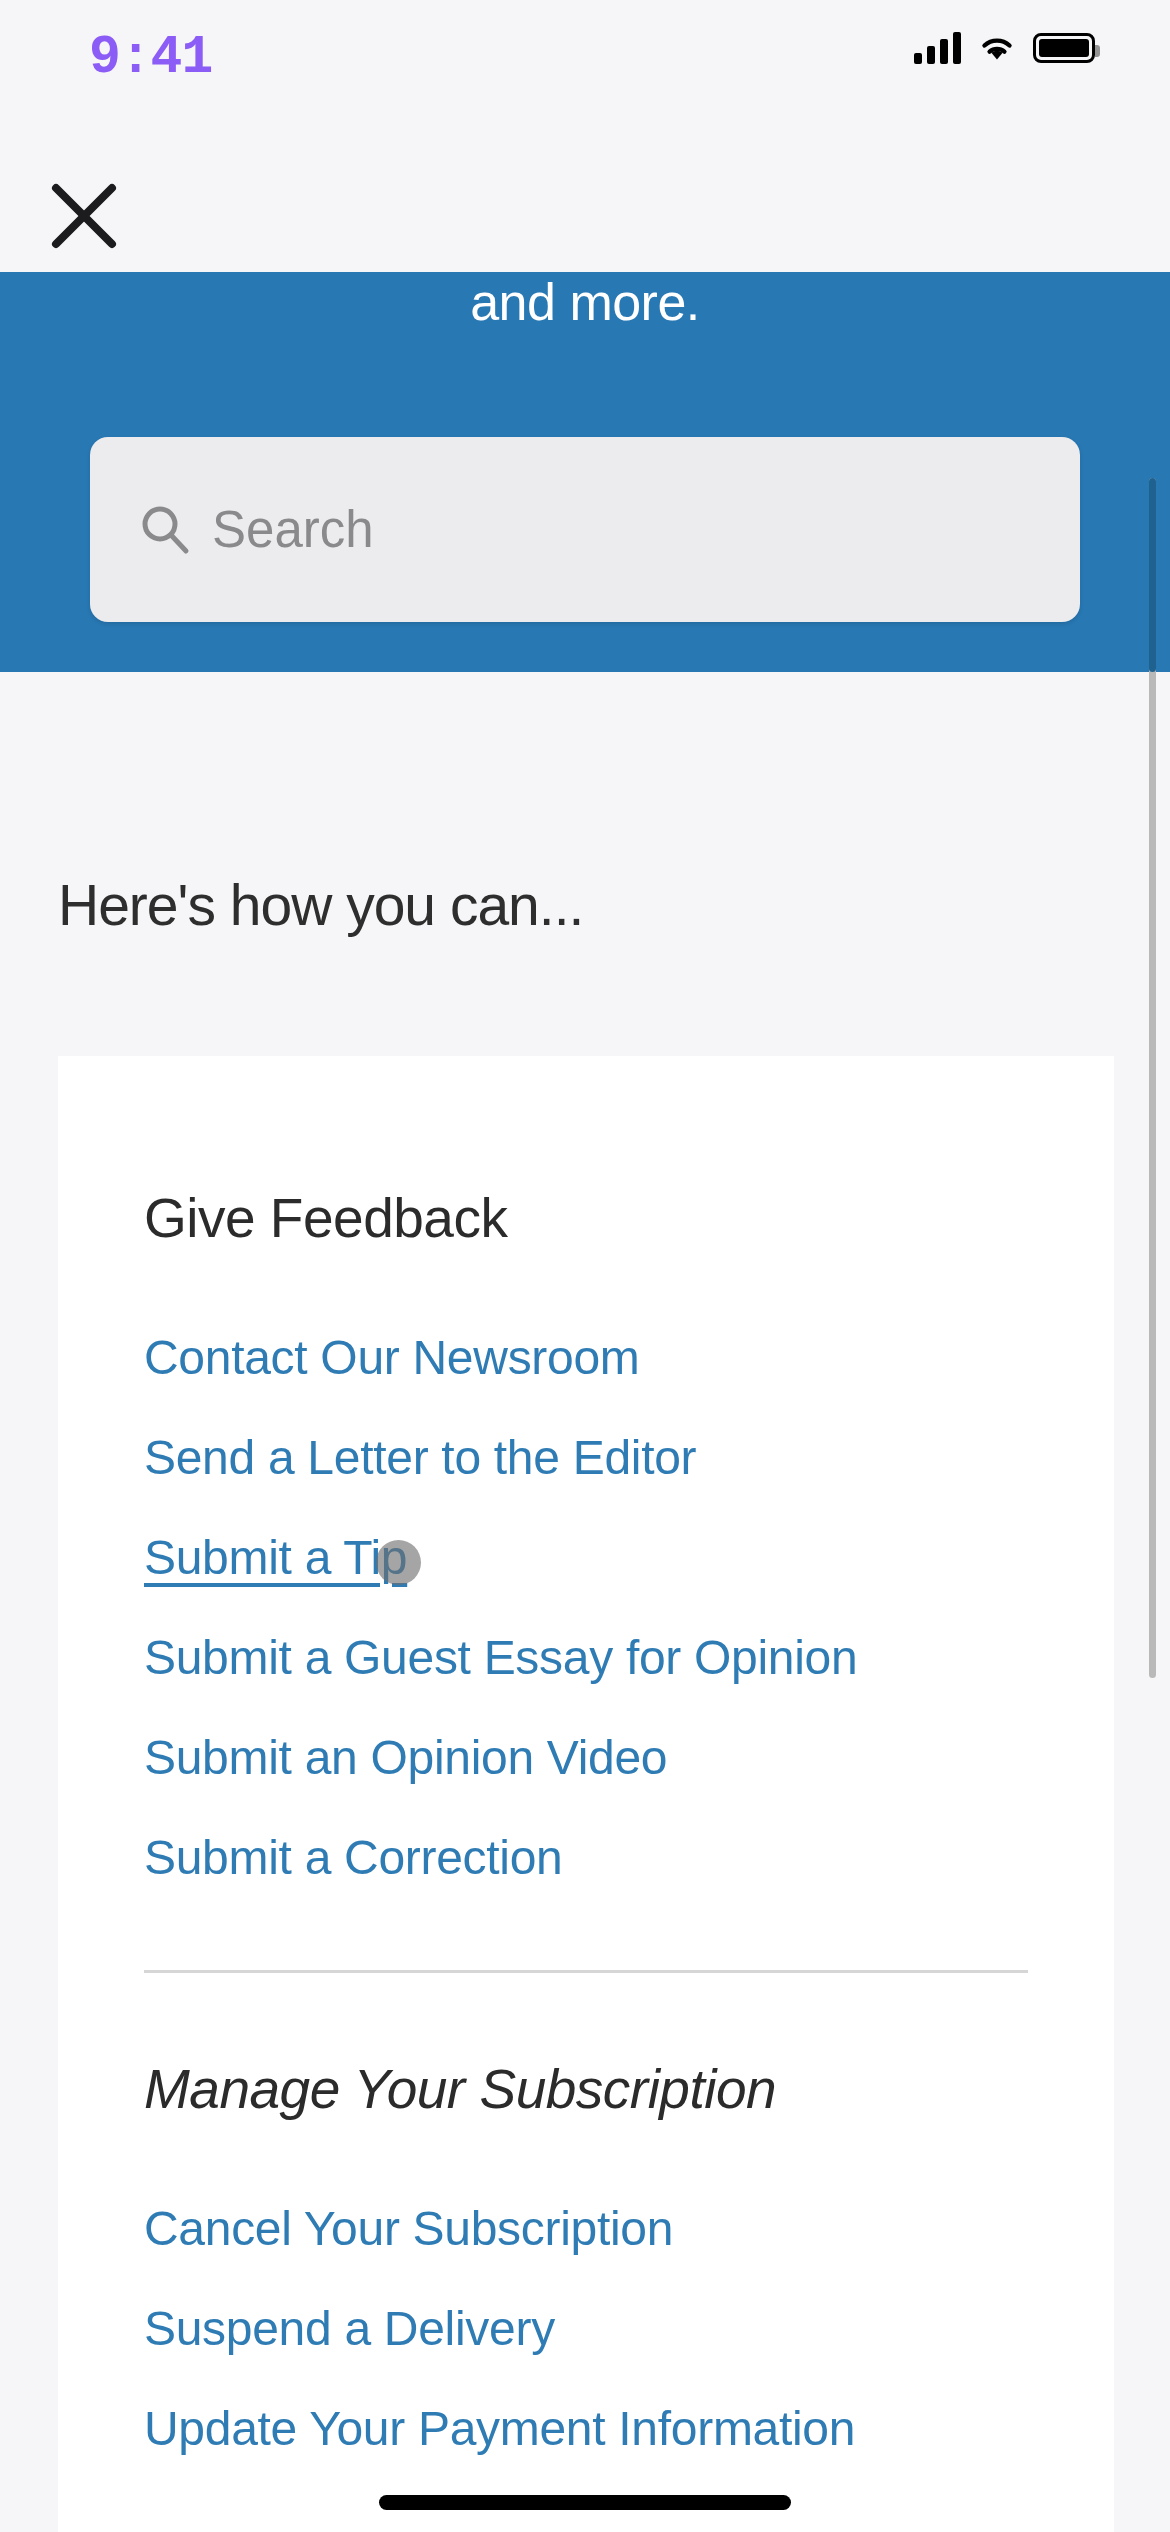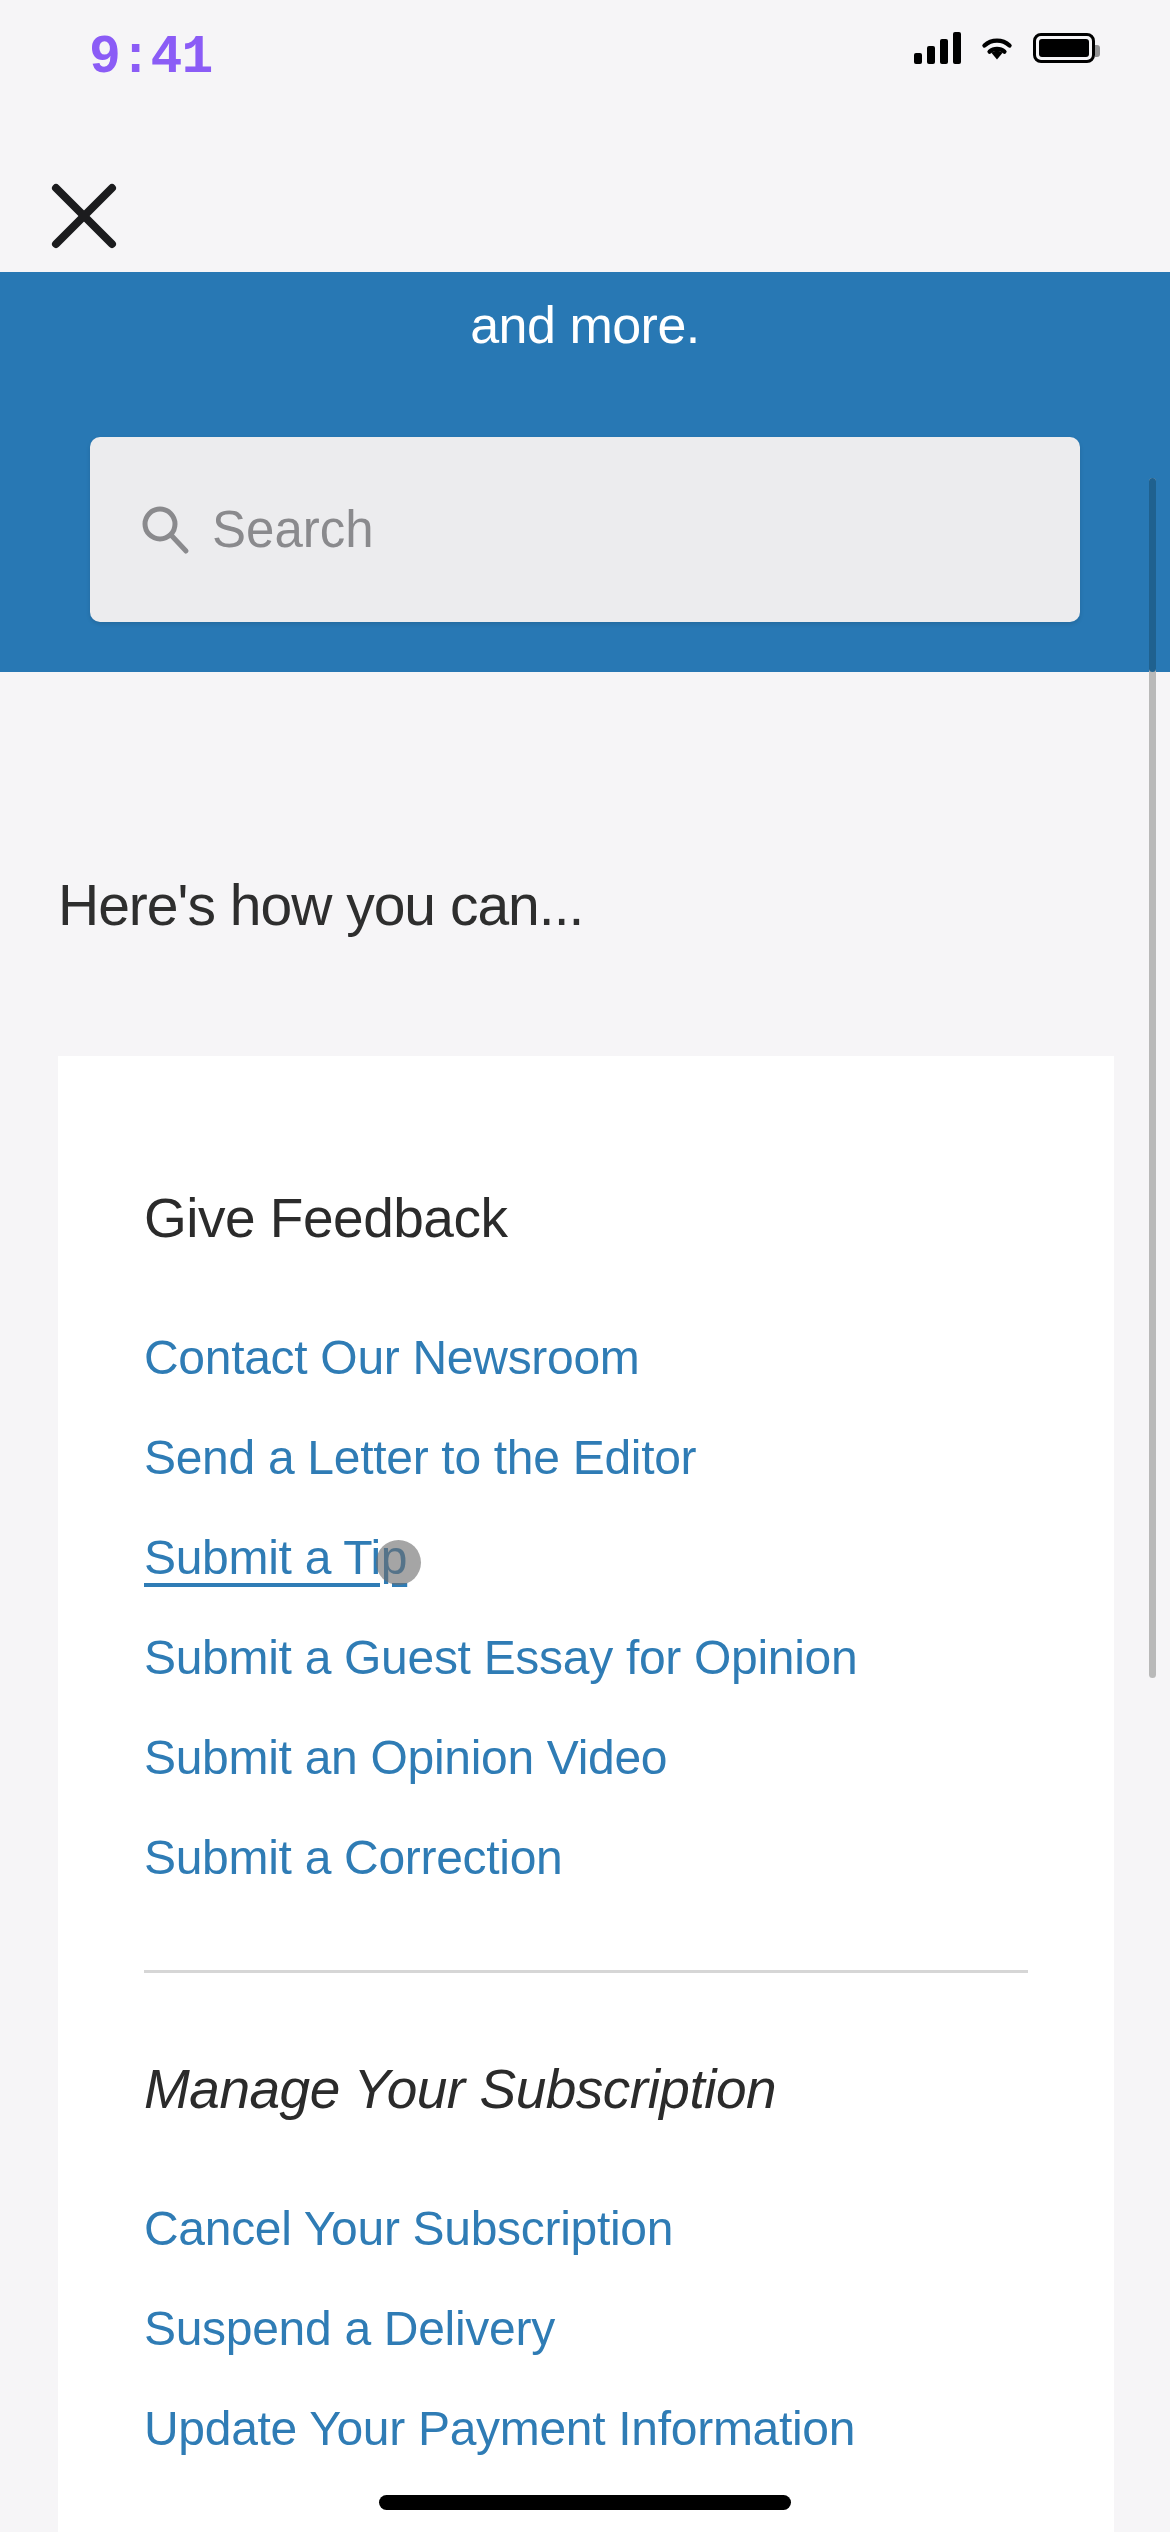--- a/index.html
+++ b/index.html
@@ -65,32 +65,32 @@
   .close-btn svg { display:block; width:72px; height:72px; }
 
   
   .hero {
     position:absolute; top:272px; left:0;
     width:1170px; height:400px;
     background:#2878b4;
     overflow:hidden;
   }
   .hero-tagline {
-    position:absolute; top:23px; left:0; width:1170px;
+    position:absolute; top:0; left:0; width:1170px;
     text-align:center;
     color:#ffffff;
     font-size:52px;
     font-weight:400;
     letter-spacing:-0.5px;
   }
   .searchbox {
     position:absolute; top:165px; left:90px;
     width:990px; height:185px;
     background:#ececee;
-    border-radius:10px;
+    border-radius:18px;
     box-shadow:0 2px 4px rgba(0,0,0,0.12);
     display:flex; align-items:center;
     padding-left:48px;
     cursor:text;
   }
   .search-icon { width:54px; height:54px; flex:0 0 auto; margin-right:20px; }
   .search-icon svg { display:block; }
   .search-ph {
     font-size:51px; color:#8a8a8d; font-weight:400;
   }

